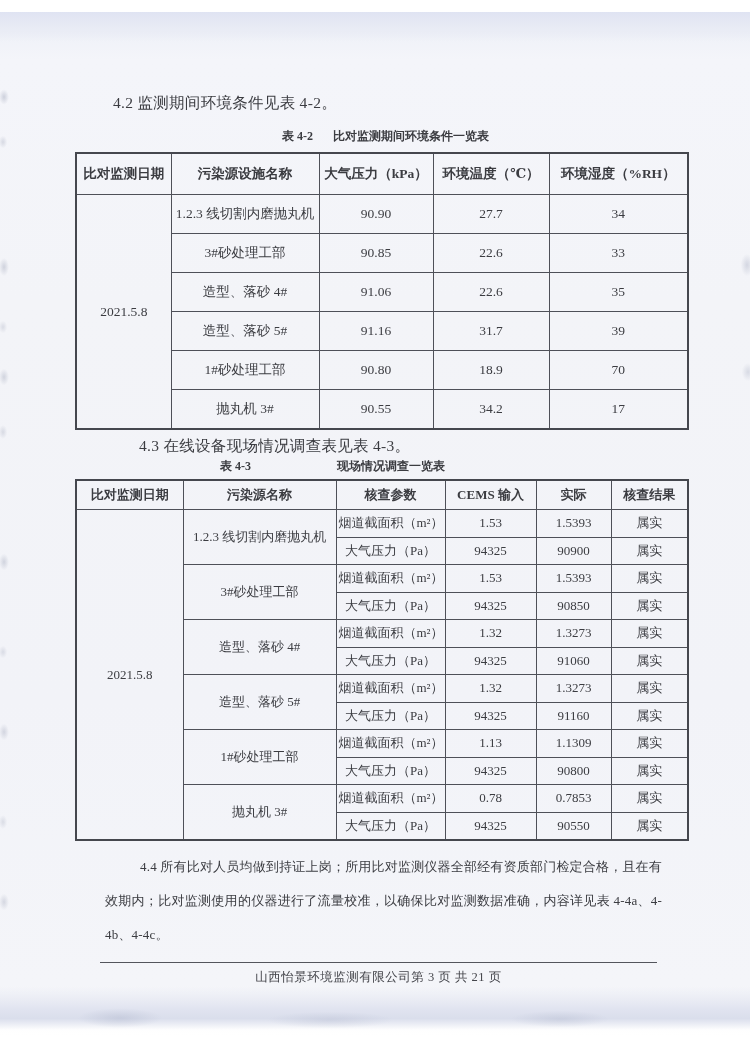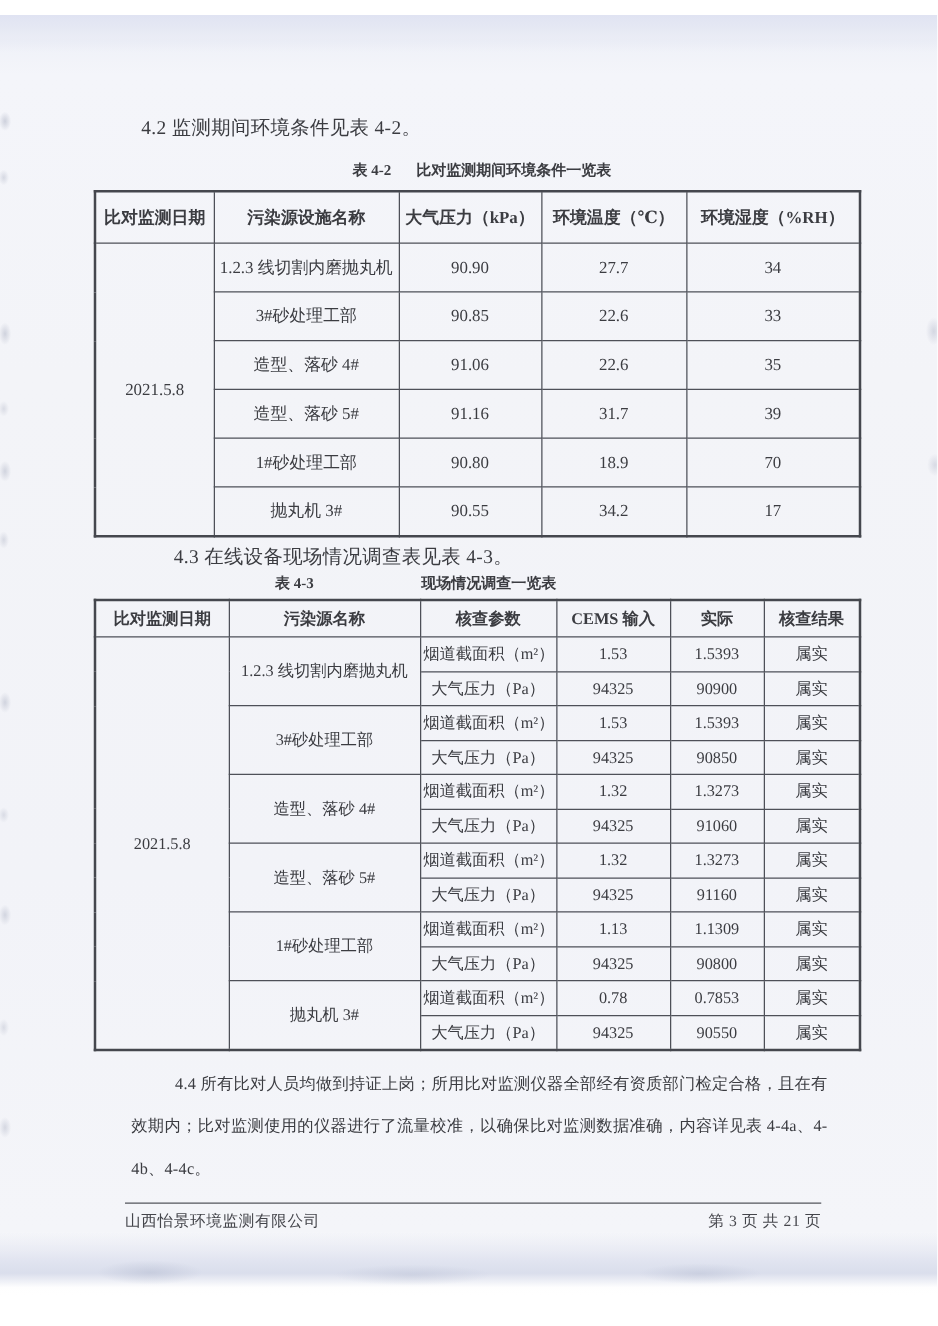--- a/index.html
+++ b/index.html
@@ -72,21 +72,21 @@
   .t2 th{height:40px;font-size:13.5px;}
   .t2 td{height:38px;}
   .t3{margin-top:4px;font-size:13px;}
   .t3 th{height:28px;}
   .t3 td{height:26.5px;}
   .sec-44{margin:9px 0 0 30px;width:557px;font-size:13px;line-height:34px;
           text-indent:35px;text-align:justify;letter-spacing:.2px;}
   .footer{
     position:absolute;left:100px;top:962px;width:557px;
     border-top:1.8px solid #53555c;
-    display:flex;justify-content:space-between;
+    display:flex;justify-content:center;
     padding-top:6px;font-size:12.5px;color:#44454b;letter-spacing:.5px;
   }
 </style>
 </head>
 <body>
 
 <div class="page">
 
   <div class="band-top"></div>
   <div class="smudge-left"></div>

